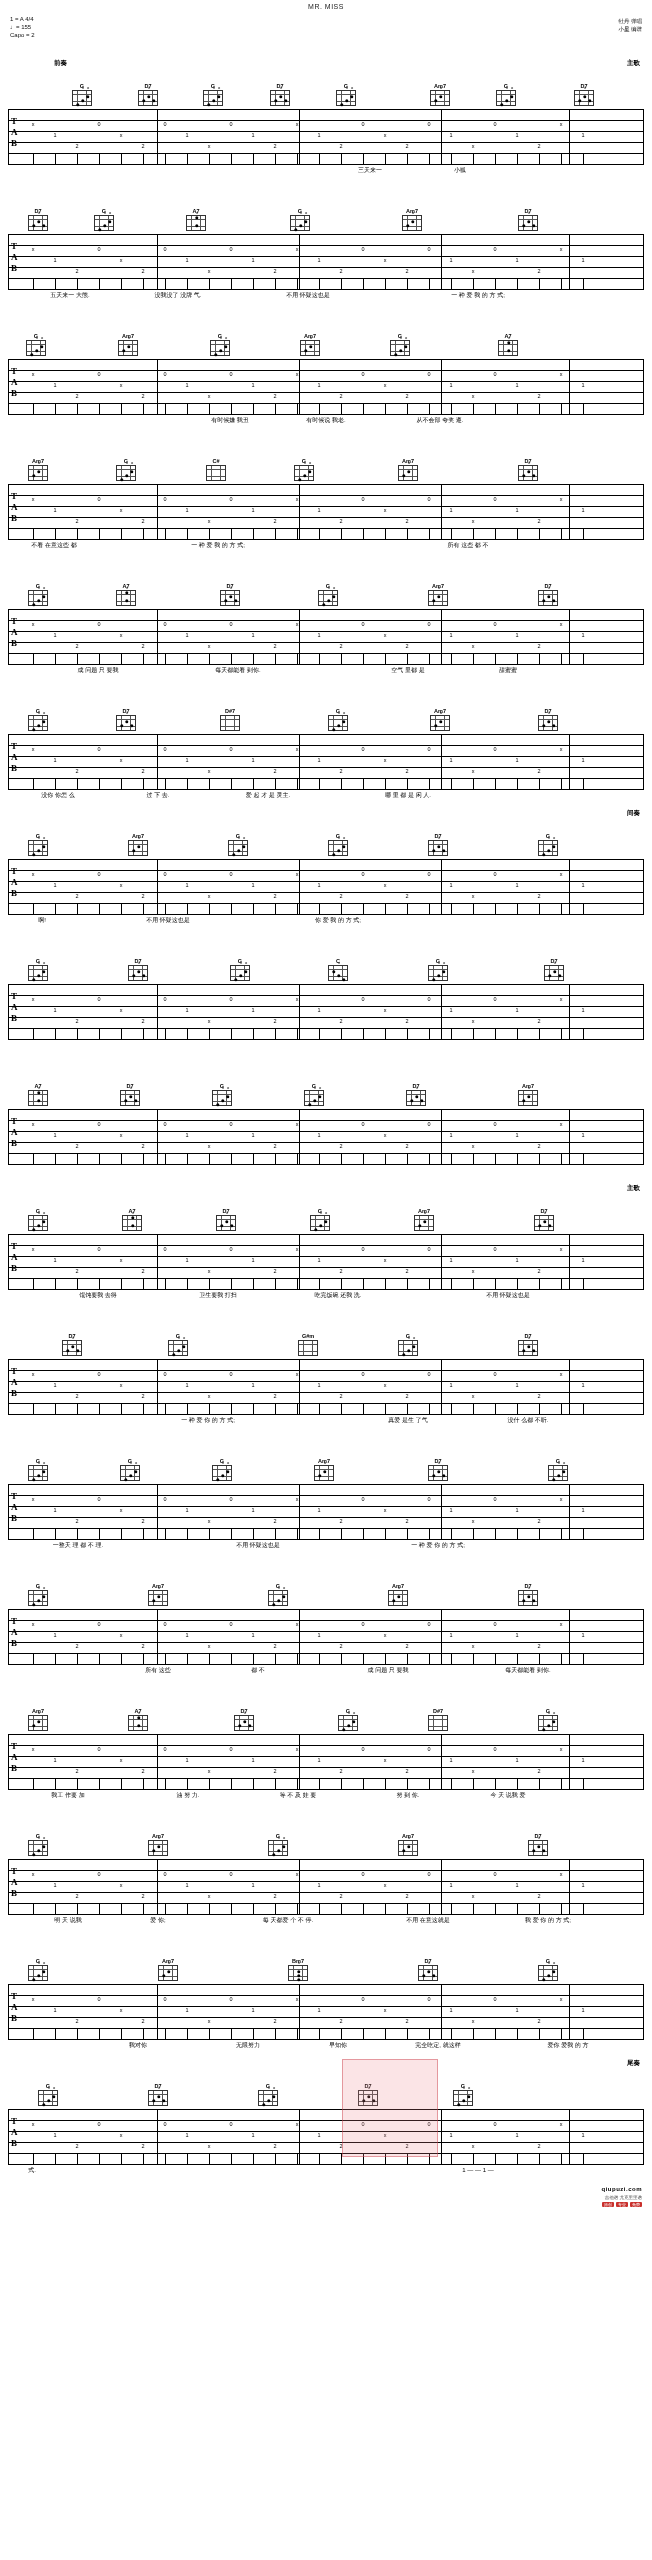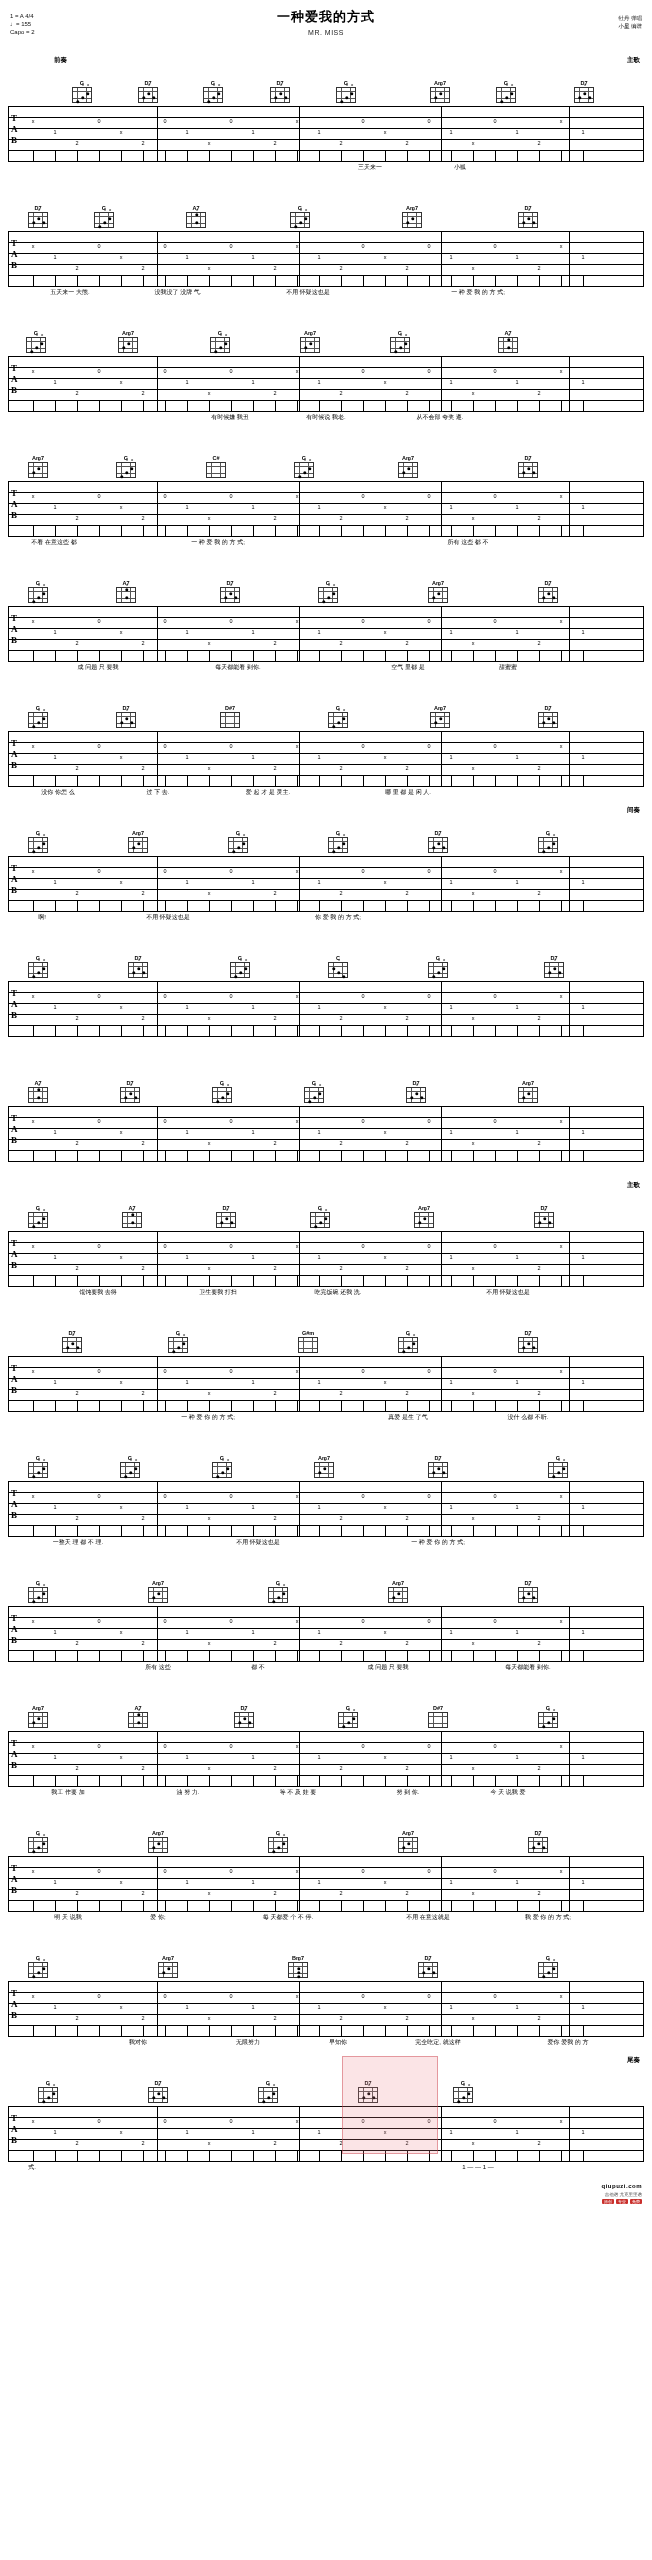--- a/index.html
+++ b/index.html
@@ -227,21 +227,20 @@
 <body>
 
 <div class="sheet">
 
   <div class="header">
     <div class="meta-left">
       <div>1 = A 4/4</div>
       <div>♩= 155</div>
       <div>Capo = 2</div>
     </div>
-    <div class="title">一种爱我的方式</div>
     <div class="artist">MR. MISS</div>
     <div class="meta-right">
       <div><span>牡丹 弹唱</span></div>
       <div><span>小星 编谱</span></div>
     </div>
   </div>
 
   <div id="systems-root">
       <div class="system">
         <div class="preludelabel">前奏</div>

